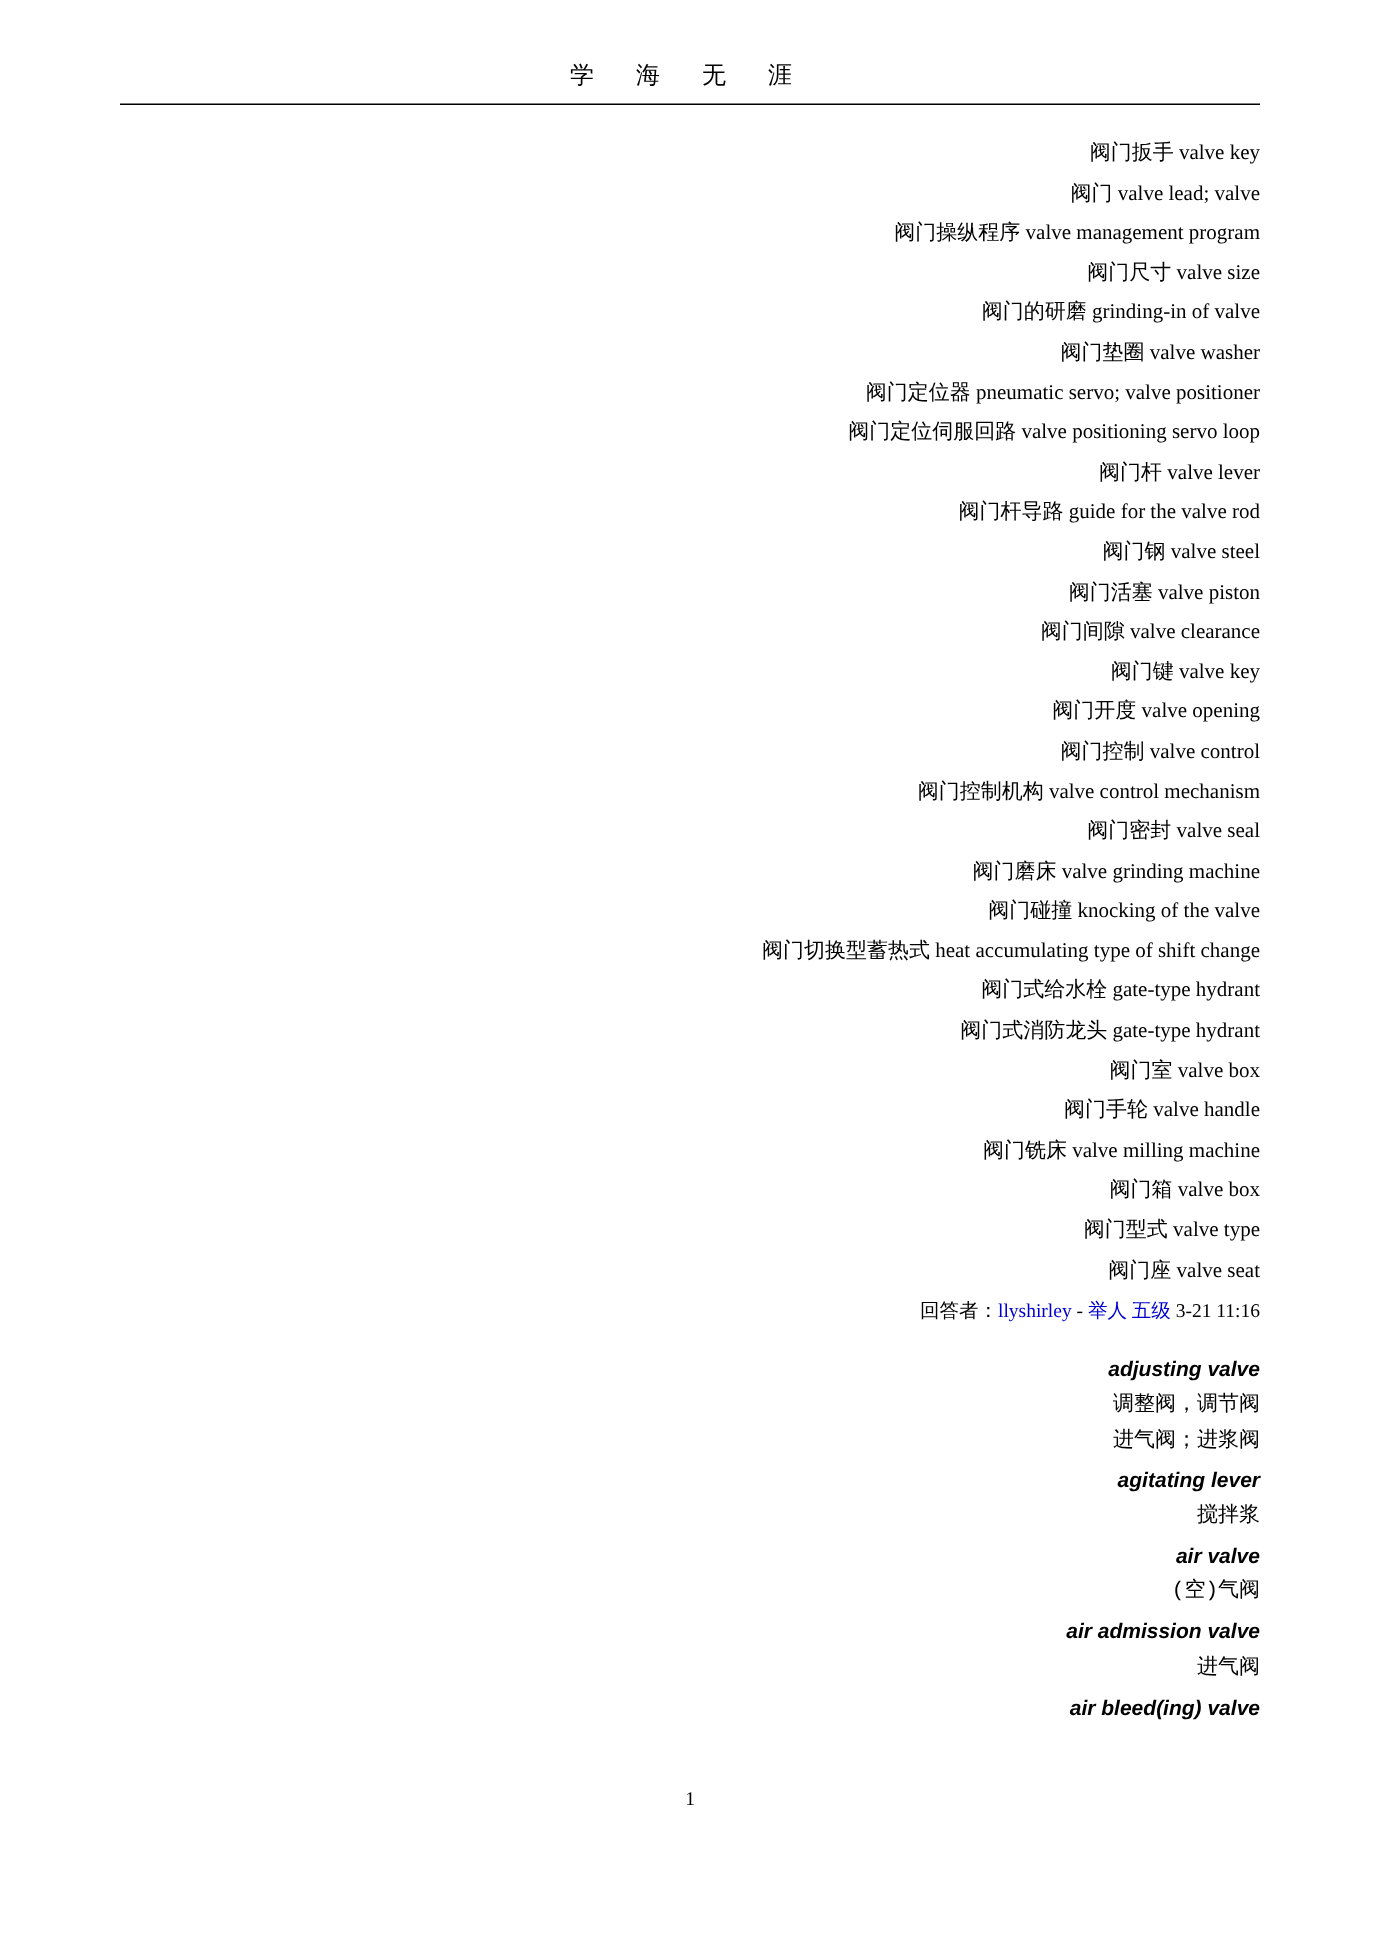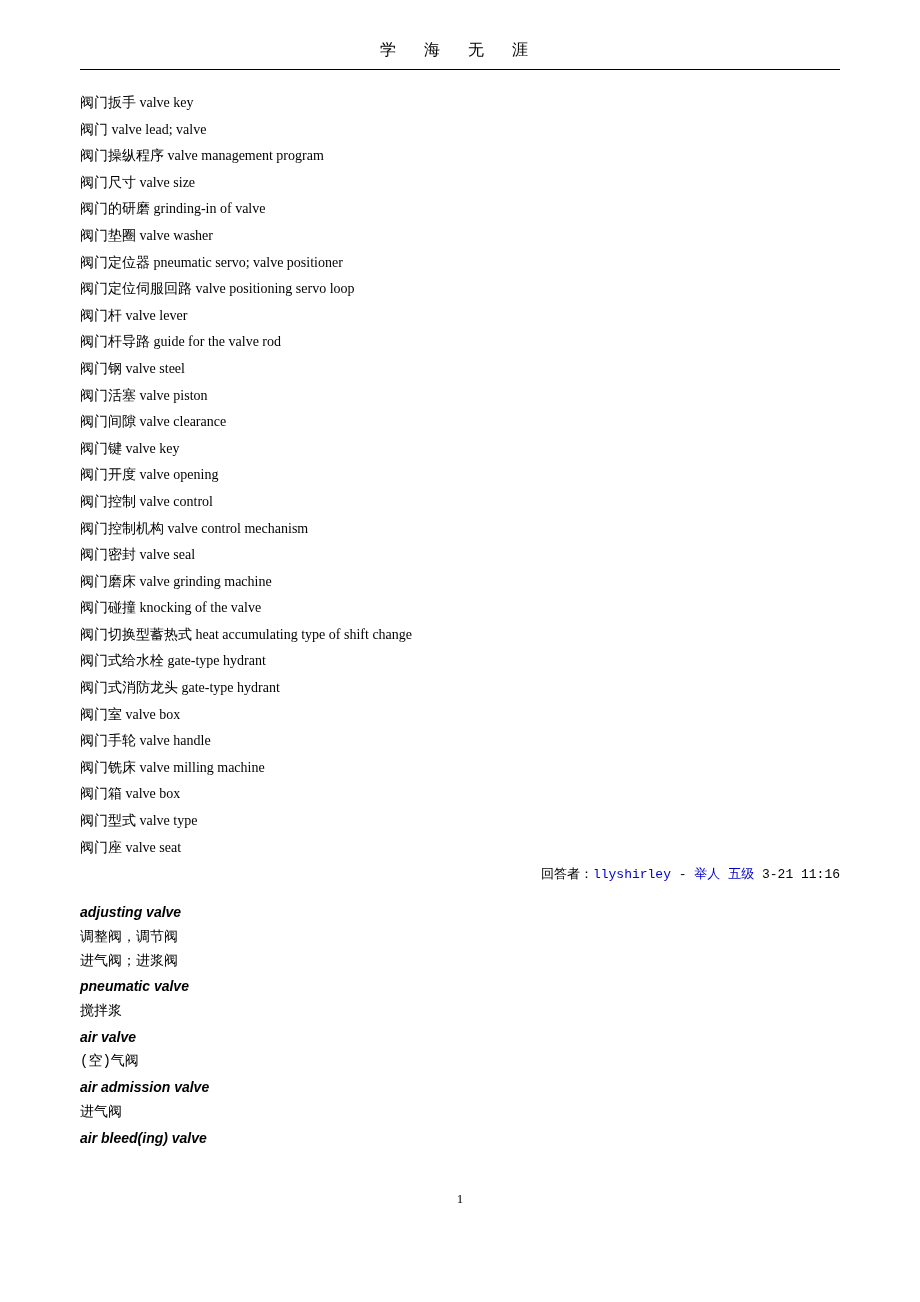--- a/index.html
+++ b/index.html
@@ -1,18 +1,19 @@
 <!DOCTYPE html>
 <html><head>
   <meta charset="utf-8">
   <style>
     * {
       margin: 0;
       padding: 0;
       box-sizing: border-box;
+      text-align: right;
     }
 
     body {
       background: #ffffff;
       font-family: "SimSun", "宋体", serif;
       font-size: 14px;
       color: #000000;
       width: 920px;
       min-height: 1302px;
       padding: 40px 80px 60px 80px;
@@ -53,21 +54,20 @@
       line-height: 1.7;
       font-family: Liberation Mono, monospace;
     }
 
     .respondent-line {
       text-align: right;
       font-size: 13px;
       color: #000000;
       margin-top: 4px;
       margin-bottom: 16px;
-      font-family: Liberation Mono, monospace;
     }
 
     .respondent-line a {
       color: #0000cc;
       text-decoration: none;
     }
 
     .page-number {
       text-align: center;
       margin-top: 40px;
@@ -115,21 +115,21 @@
     </div>
 
   <div class="respondent-line">
     <span>回答者：</span><a href="#"><span>llyshirley</span></a><span> - </span><span><a href="#">举人  五级</a></span><span> 3-21 11:16</span>
   </div>
 
   <div id="section2">
       <div class="entry-bold">adjusting valve</div>
       <div class="entry-chinese">调整阀，调节阀</div>
       <div class="entry-chinese">进气阀；进浆阀</div>
-      <div class="entry-bold">pneumatic valve</div>
+      <div class="entry-bold">agitating lever</div>
       <div class="entry-chinese">搅拌浆</div>
       <div class="entry-bold">air valve</div>
       <div class="entry-chinese">(空)气阀</div>
       <div class="entry-bold">air admission valve</div>
       <div class="entry-chinese">进气阀</div>
       <div class="entry-bold">air bleed(ing) valve</div>
     </div>
 </div>
 
 <div class="page-number">1</div>

